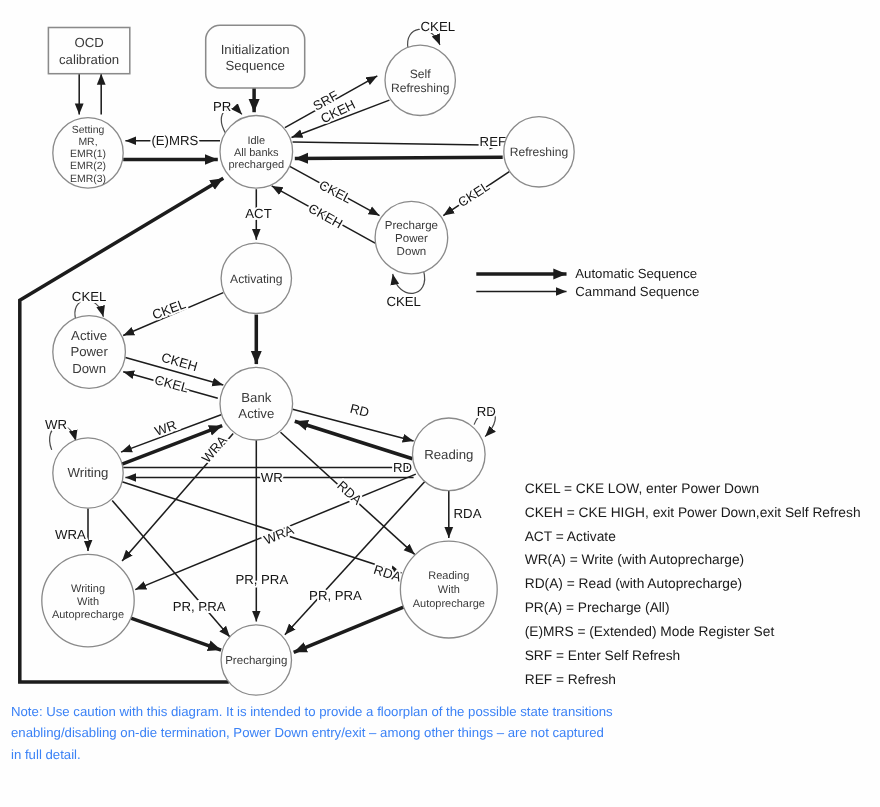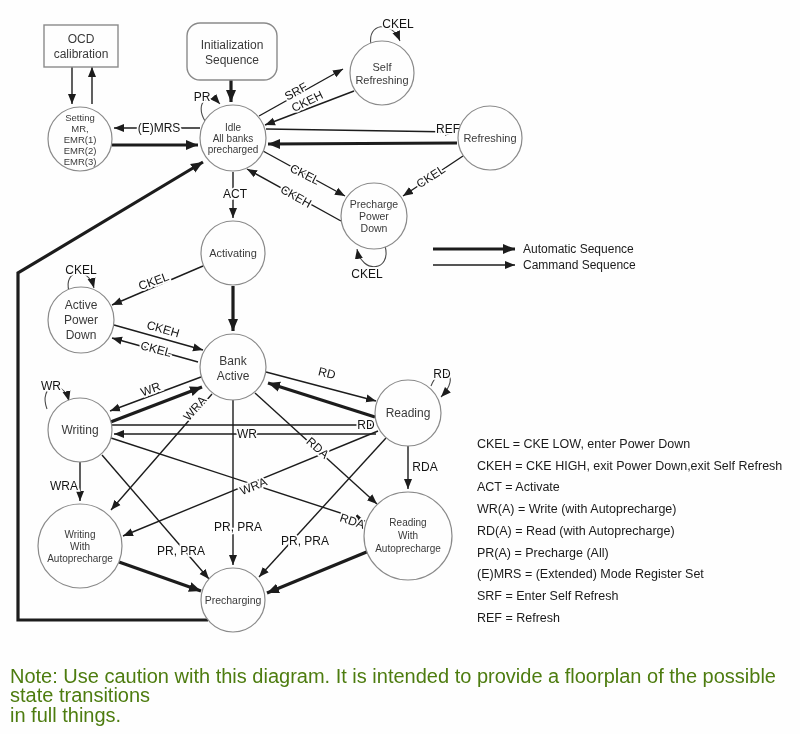--- a/index.html
+++ b/index.html
@@ -10,21 +10,21 @@
   .node-box{fill:#fefefe;stroke:#8a8a8a;stroke-width:1.4;}
   .nlabel{fill:#3a3a3a;text-anchor:middle;}
   .nl10{font-size:10px;} .nl95{font-size:9.5px;} .nl11{font-size:11px;} .nl12{font-size:12px;} .nl105{font-size:10.5px;}
   .edge{stroke:#1c1c1c;fill:none;}
   .thin{stroke-width:1.4;}
   .thick{stroke-width:3.2;}
   .loop{stroke:#4a4a4a;stroke-width:1.1;fill:none;}
   .elabel{font-size:12px;fill:#141414;text-anchor:middle;paint-order:stroke;stroke:#fefefe;stroke-width:3.5px;}
   .keytext{font-size:12.5px;fill:#1a1a1a;}
   .legtext{font-size:12px;fill:#1a1a1a;}
-  .note{position:absolute;left:10px;top:667px;width:784px;font-size:20px;line-height:19.3px;color:#4d7c0f;}
+  .note{position:absolute;left:10px;top:638px;width:784px;font-size:12px;line-height:19.3px;color:#3b82f6;}
 </style>
 </head>
 <body>
 
 <div class="stage">
 <svg width="800" height="734" viewBox="0 0 800 734">
   <defs>
     <marker id="ah" markerUnits="userSpaceOnUse" markerWidth="12" markerHeight="10" refX="10" refY="4.5" orient="auto">
       <path d="M0,0.5 L10,4.5 L0,8.5 Z" fill="#1c1c1c"></path>
     </marker>
@@ -208,15 +208,16 @@
     <text class="keytext" x="477" y="556.5">PR(A) = Precharge (All)</text>
     <text class="keytext" x="477" y="578.2">(E)MRS = (Extended) Mode Register Set</text>
     <text class="keytext" x="477" y="599.9">SRF = Enter Self Refresh</text>
     <text class="keytext" x="477" y="621.6">REF = Refresh</text>
   </g>
 </svg>
 
   
   <div class="note">
     <div>Note: Use caution with this diagram. It is intended to provide a floorplan of the possible state transitions</div>
-    <div>in full things.</div>
+    <div>enabling/disabling on-die termination, Power Down entry/exit – among other things – are not captured</div>
+    <div>in full detail.</div>
   </div>
 </div>
 
 </body></html>

